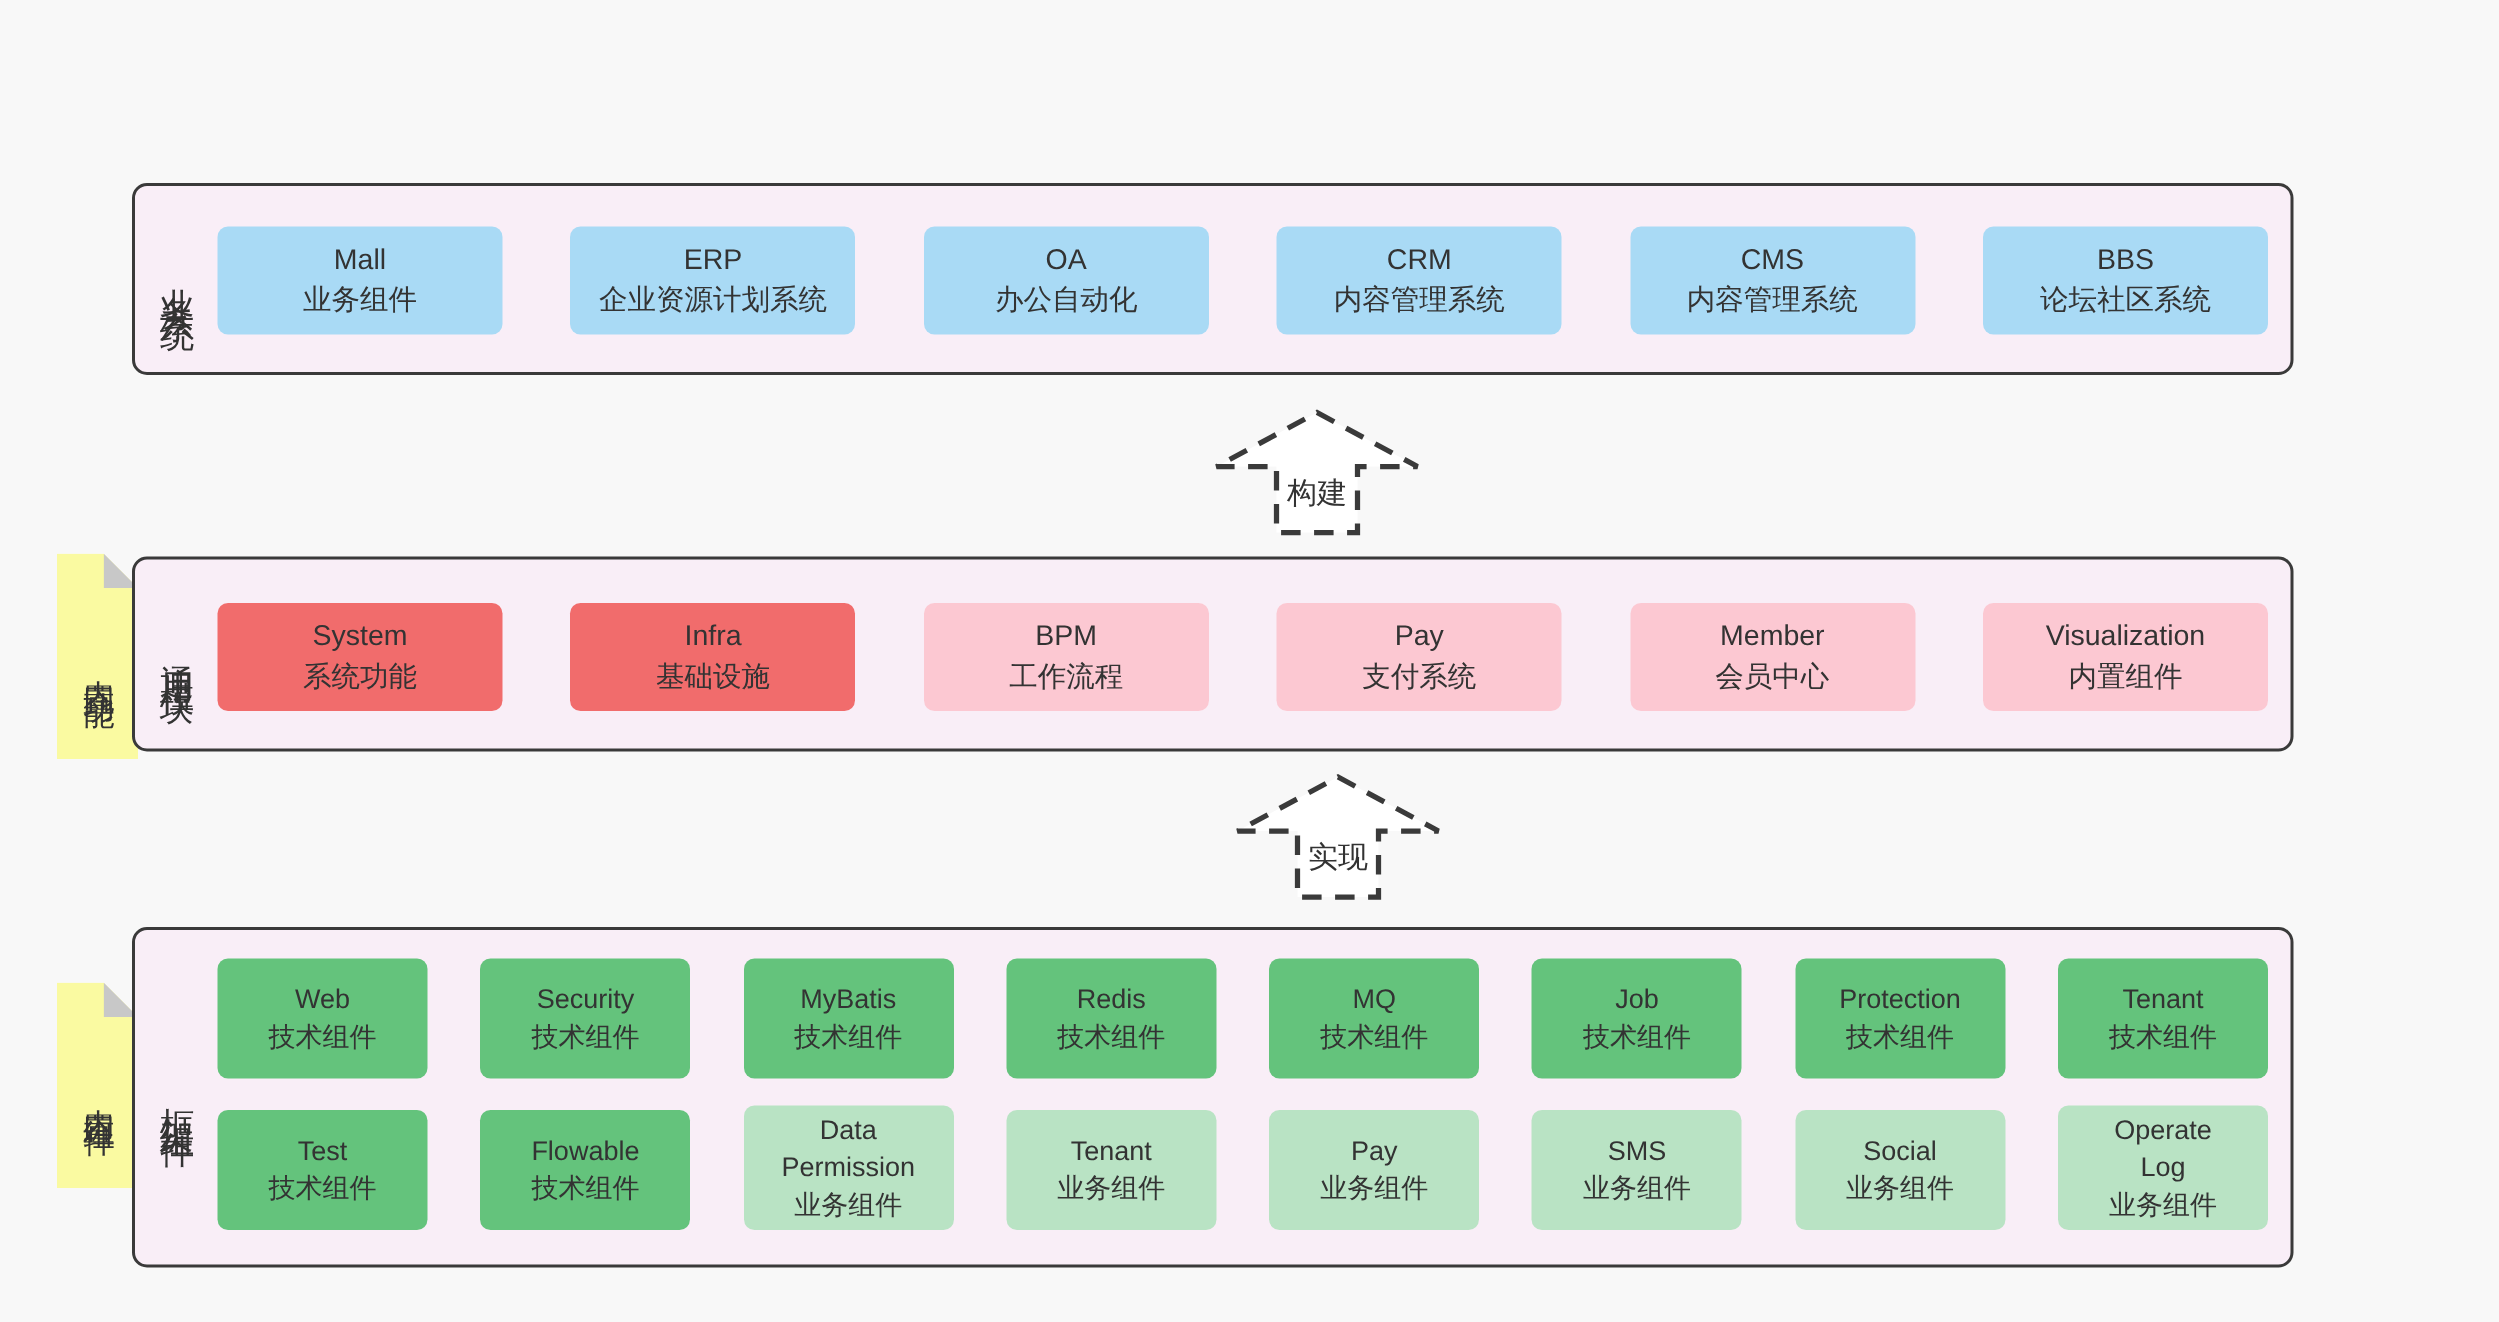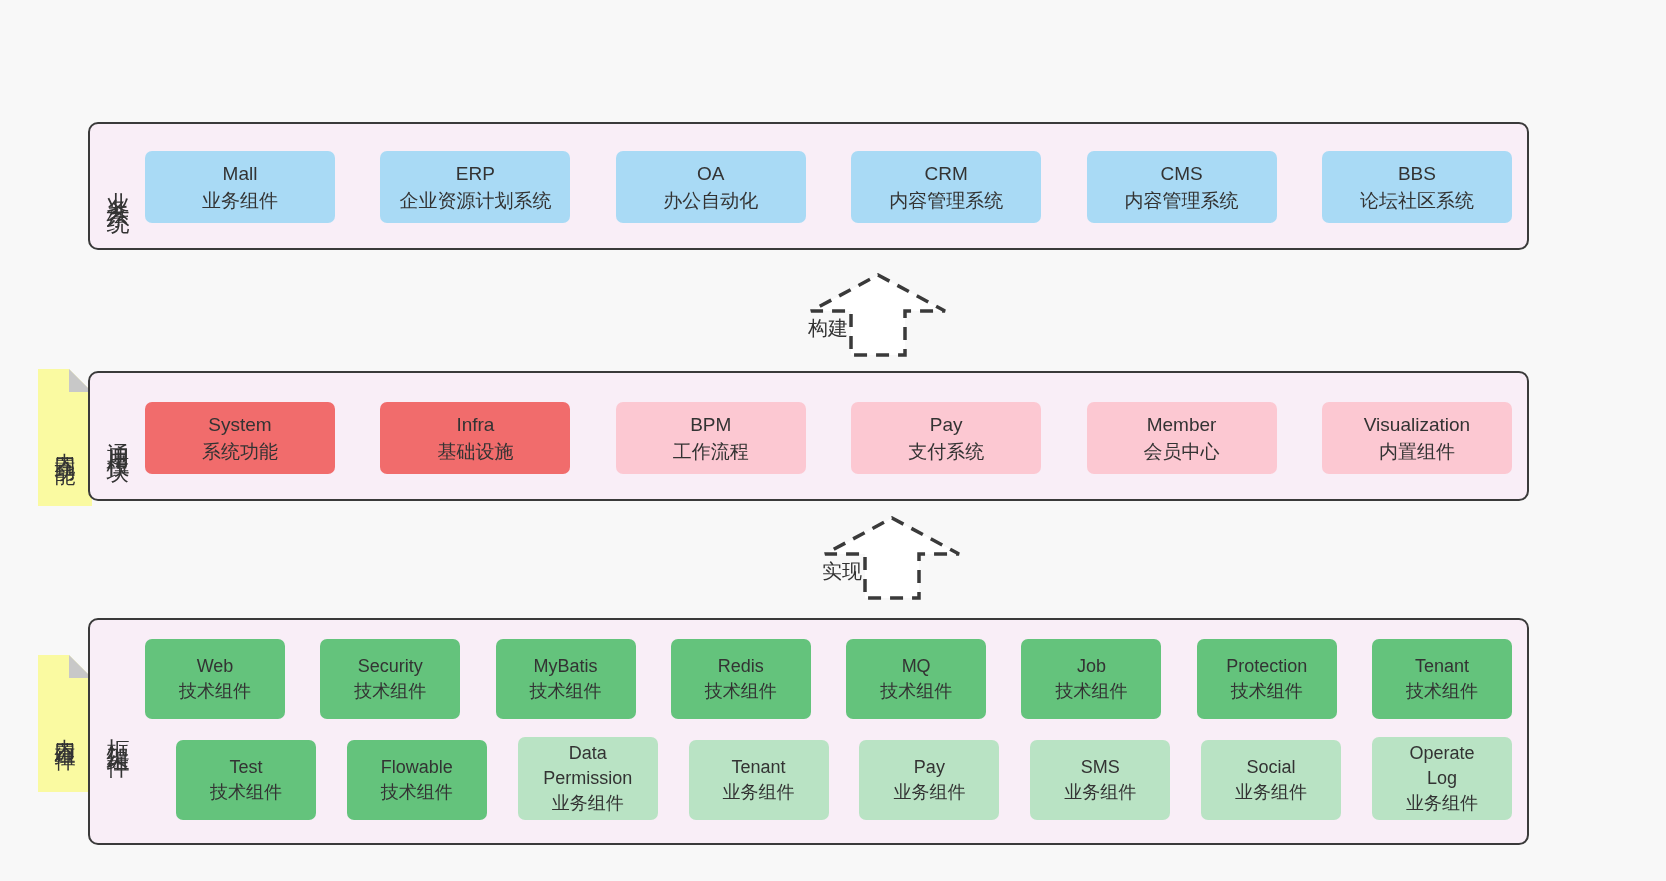--- a/index.html
+++ b/index.html
@@ -21,21 +21,21 @@
     writing-mode:vertical-rl;text-orientation:upright;
     font-size:23px;letter-spacing:6px;color:#333;
   }
   .boxrow{
     position:absolute;left:55px;right:15px;
     display:flex;justify-content:space-between;align-items:flex-end;
   }
   #panel-business .boxrow{top:27px;height:72px;}
   #panel-modules .boxrow{top:28px;height:73px;}
   #panel-framework .row1{top:19px;height:80px;}
-  #panel-framework .row2{top:120px;height:80px;margin-left:31px;}
+  #panel-framework .row2{top:120px;height:80px;}
   
   .box{
     display:flex;flex-direction:column;align-items:center;justify-content:center;
     border-radius:7px;text-align:center;line-height:27px;font-size:19px;
     box-sizing:border-box;padding:4px 8px;
   }
   .w6{width:190px;height:72px;}
   .w8{width:140px;min-height:80px;font-size:18px;line-height:25px;padding:4px 25px;}
   .blue{background:#a9daf5;}
   .red{background:#f16c6c;}
@@ -57,21 +57,21 @@
     clip-path:polygon(0 0,100% 100%,0 100%);
   }
   #fold-modules{left:69px;top:369px;}
   #fold-framework{left:69px;top:655px;}
   
   .arrow{position:absolute;width:140px;height:86px;z-index:0;}
   #arrow-build{left:808px;top:272px;}
   #arrow-implement{left:822px;top:515px;}
   .arrow svg{display:block;width:100%;height:100%;}
   .arrow-label{
-    position:absolute;left:0;right:0;top:43px;
+    position:absolute;left:0;right:0;top:43px;text-align:center;
     font-size:20px;color:#333;
   }
 </style>
 </head>
 <body>
 
 <div class="canvas">
 
   <div class="tab" id="tab-modules">内置功能</div>
   <div class="fold" id="fold-modules"></div>

